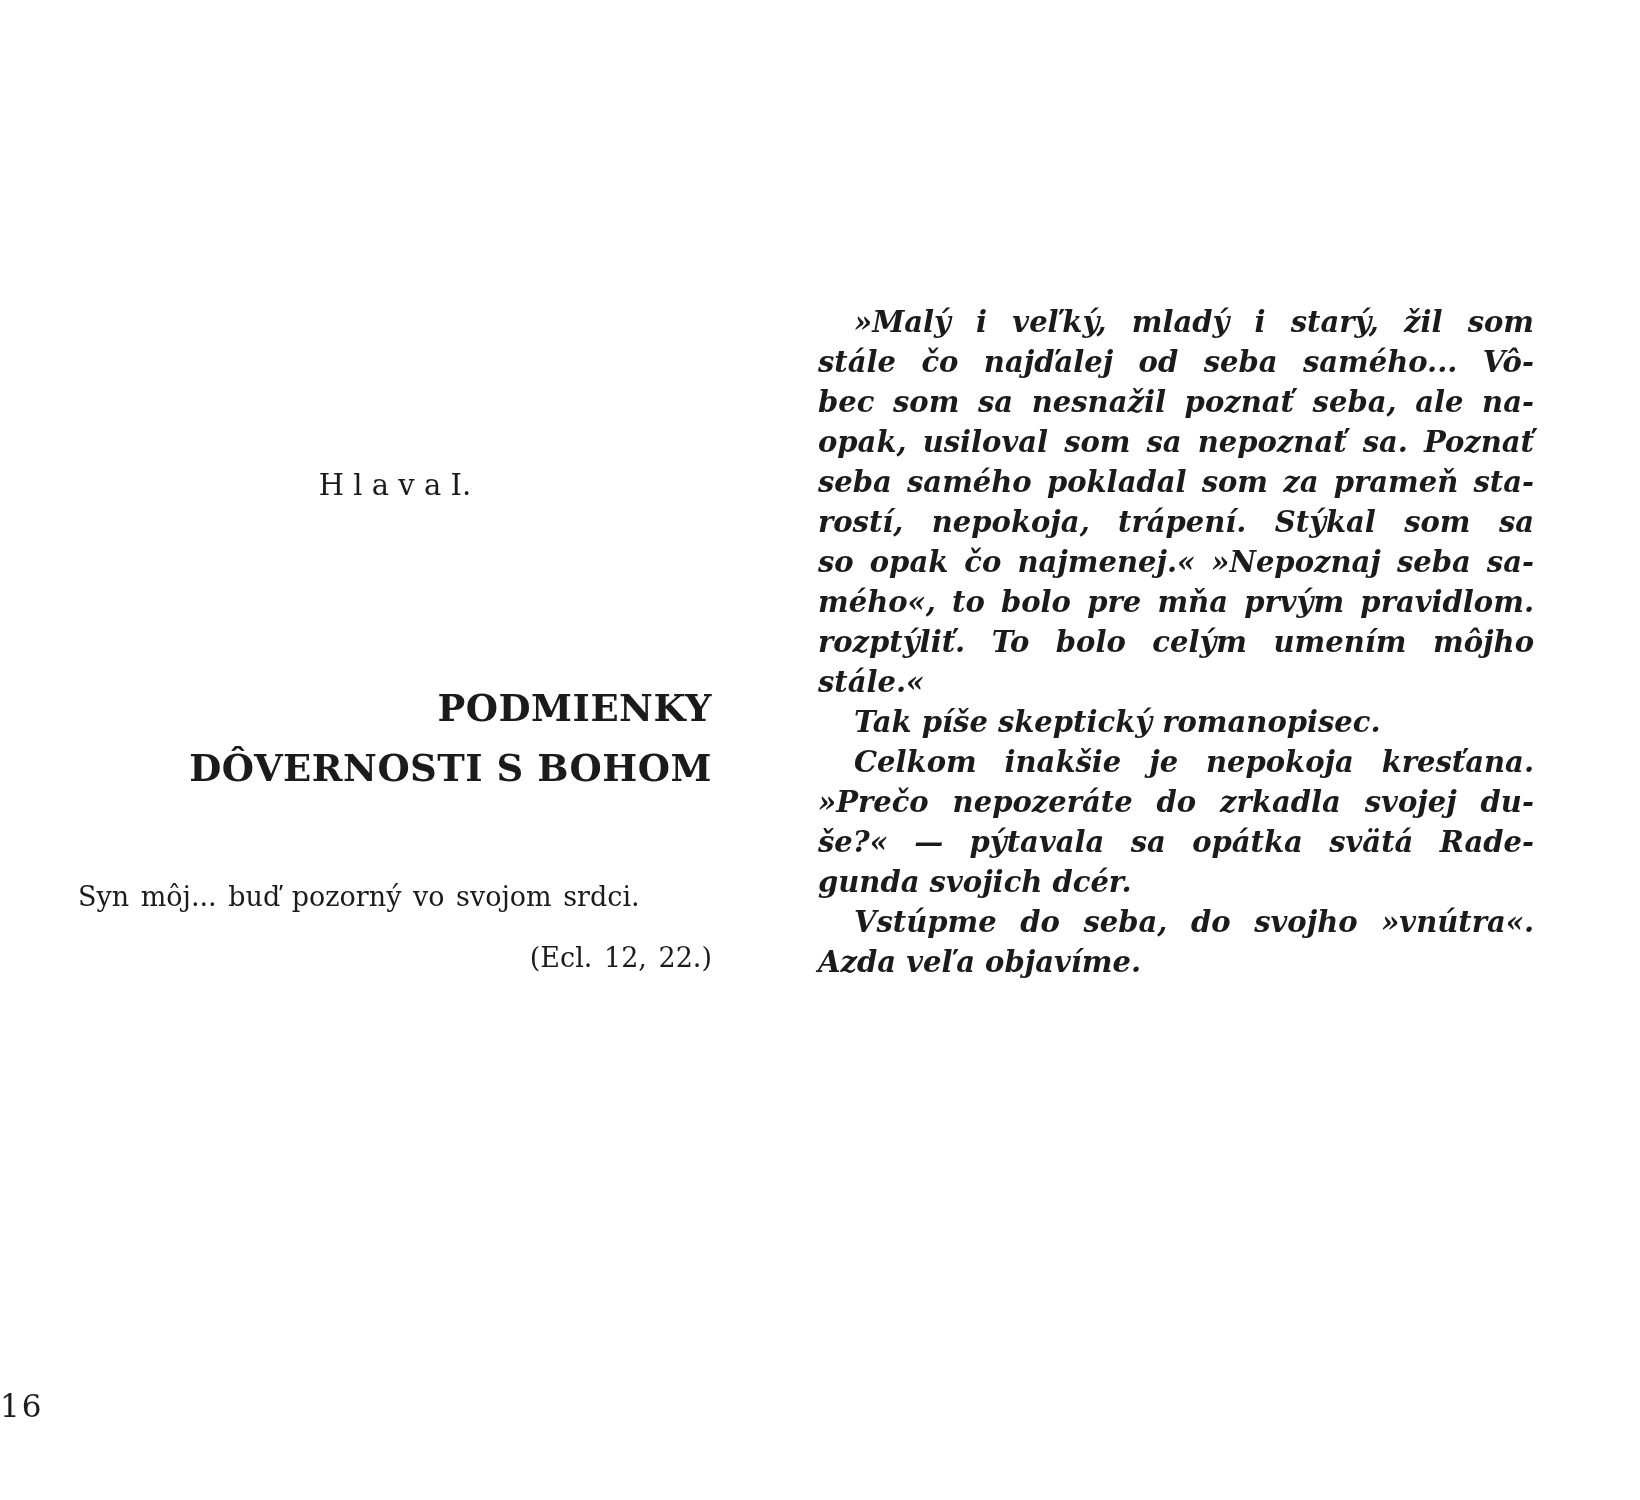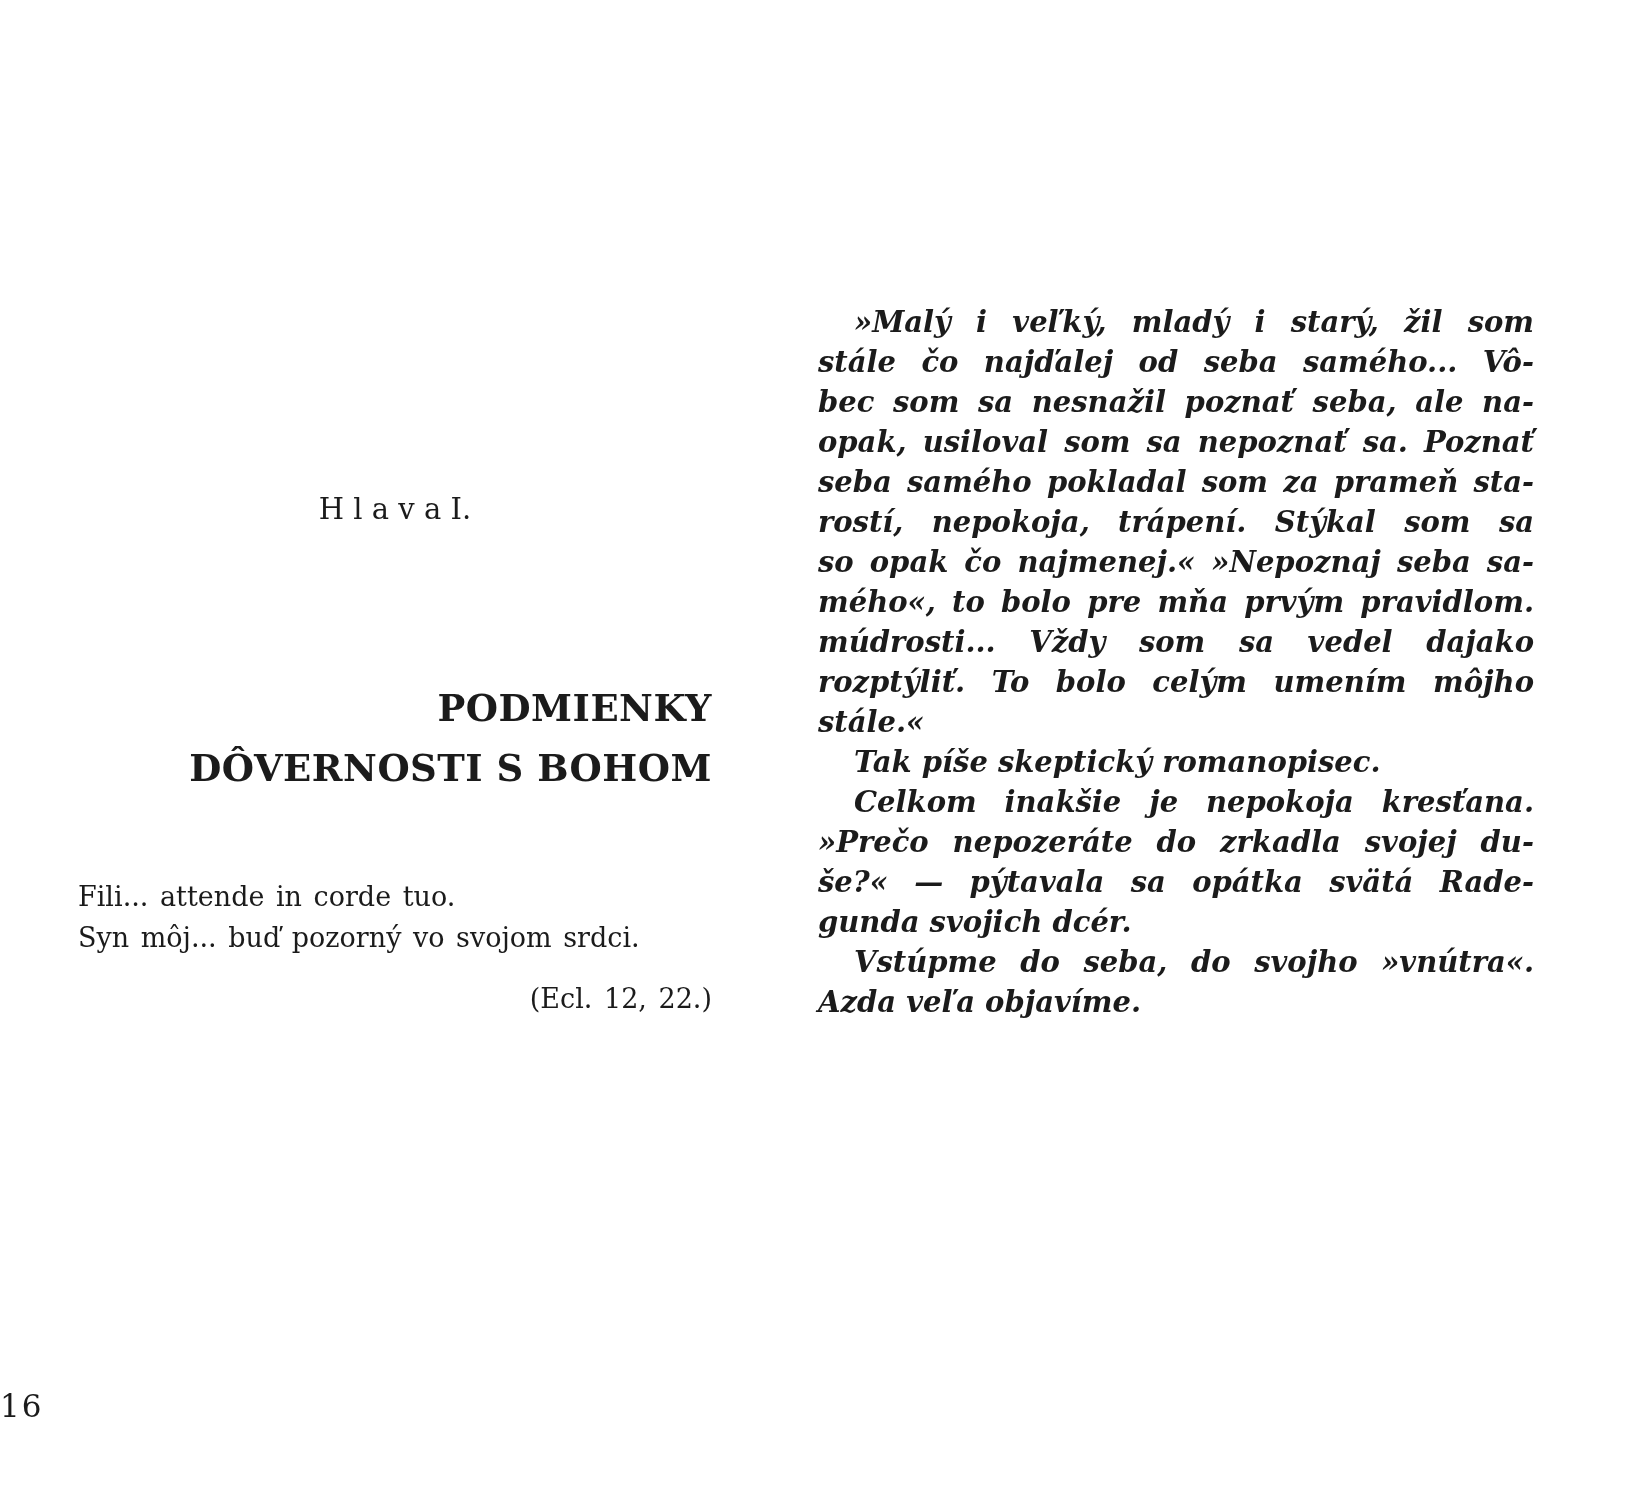--- a/index.html
+++ b/index.html
@@ -20,21 +20,21 @@
   
   .left-col {
     position: absolute;
     left: 78px;
     top: 0;
     width: 634px;
     height: 1500px;
   }
   .chapter {
     position: absolute;
-    top: 490px;
+    top: 466px;
     left: 0;
     width: 100%;
     text-align: center;
     font-size: 29px;
     line-height: 38px;
   }
   .title {
     position: absolute;
     top: 678px;
     left: 0;
@@ -92,37 +92,35 @@
 
   <div class="left-col">
     <div class="chapter">H l a v a  I.</div>
 
     <div class="title">
       <div class="title-line">PODMIENKY</div>
       <div class="title-line">DÔVERNOSTI S BOHOM</div>
     </div>
 
     <div class="epigraph">
-      <div class="epi-line">Fili... attende in corde tuo.</div>
       <div class="epi-line">Syn môj... buď pozorný vo svojom srdci.</div>
       <div class="epi-ref">(Ecl. 12, 22.)</div>
     </div>
   </div>
 
   <div class="right-col">
 
     <div class="ln j ind">»Malý i veľký, mladý i starý, žil som</div>
     <div class="ln j">stále čo najďalej od seba samého... Vô-</div>
     <div class="ln j">bec som sa nesnažil poznať seba, ale na-</div>
     <div class="ln j">opak, usiloval som sa nepoznať sa. Poznať</div>
     <div class="ln j">seba samého pokladal som za prameň sta-</div>
     <div class="ln j">rostí, nepokoja, trápení. Stýkal som sa</div>
     <div class="ln j">so opak čo najmenej.« »Nepoznaj seba sa-</div>
     <div class="ln j">mého«, to bolo pre mňa prvým pravidlom.</div>
-    <div class="ln j">múdrosti... Vždy som sa vedel dajako</div>
     <div class="ln j">rozptýliť. To bolo celým umením môjho</div>
     <div class="ln">stále.«</div>
 
     <div class="ln ind">Tak píše skeptický romanopisec.</div>
 
     <div class="ln j ind">Celkom inakšie je nepokoja kresťana.</div>
     <div class="ln j">»Prečo nepozeráte do zrkadla svojej du-</div>
     <div class="ln j">še?« — pýtavala sa opátka svätá Rade-</div>
     <div class="ln">gunda svojich dcér.</div>
 

